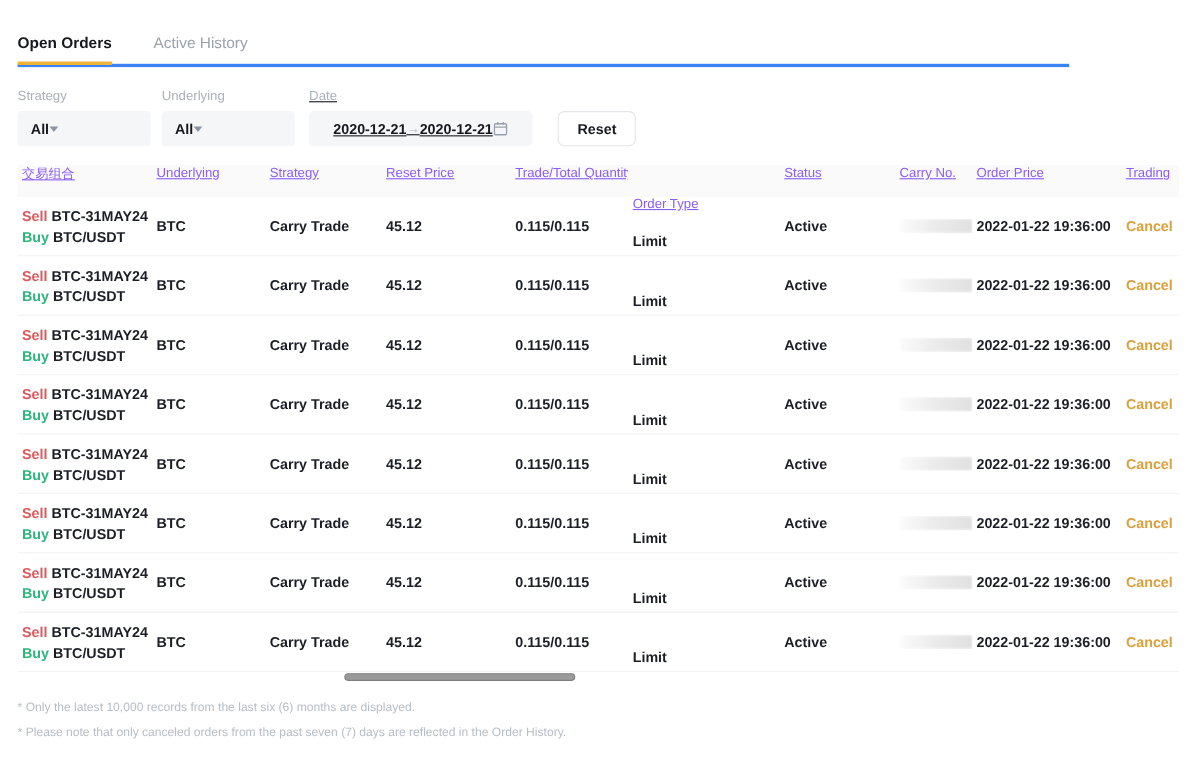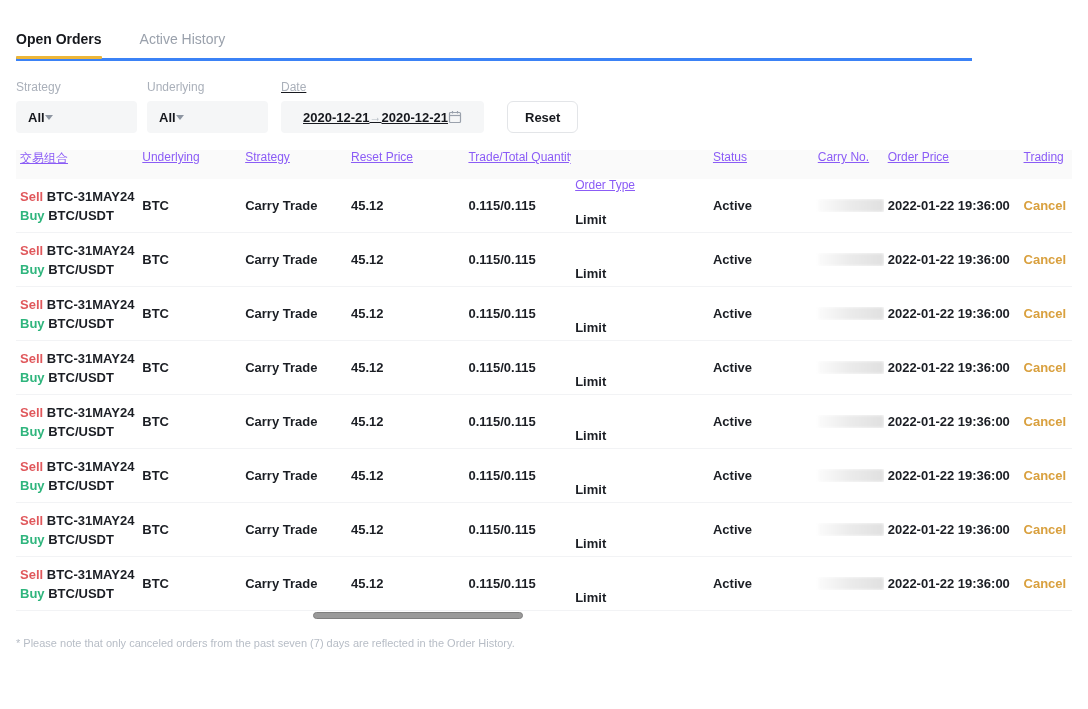--- a/index.html
+++ b/index.html
@@ -348,16 +348,17 @@
     <div class="td c8">2022-01-22 19:36:00</div>
     <div class="td c9"><span class="cancel-link">Cancel</span></div>
   </div>
 </div>
     <div class="scroll-track">
       <div class="scroll-thumb"></div>
     </div>
   </div>
 
   <div class="footnotes">
+    <div class="footnote">* Only the latest 10,000 records from the last six (6) months are displayed.</div>
     <div class="footnote">* Please note that only canceled orders from the past seven (7) days are reflected in the Order History.</div>
   </div>
 
 </div>
 
 </body></html>

